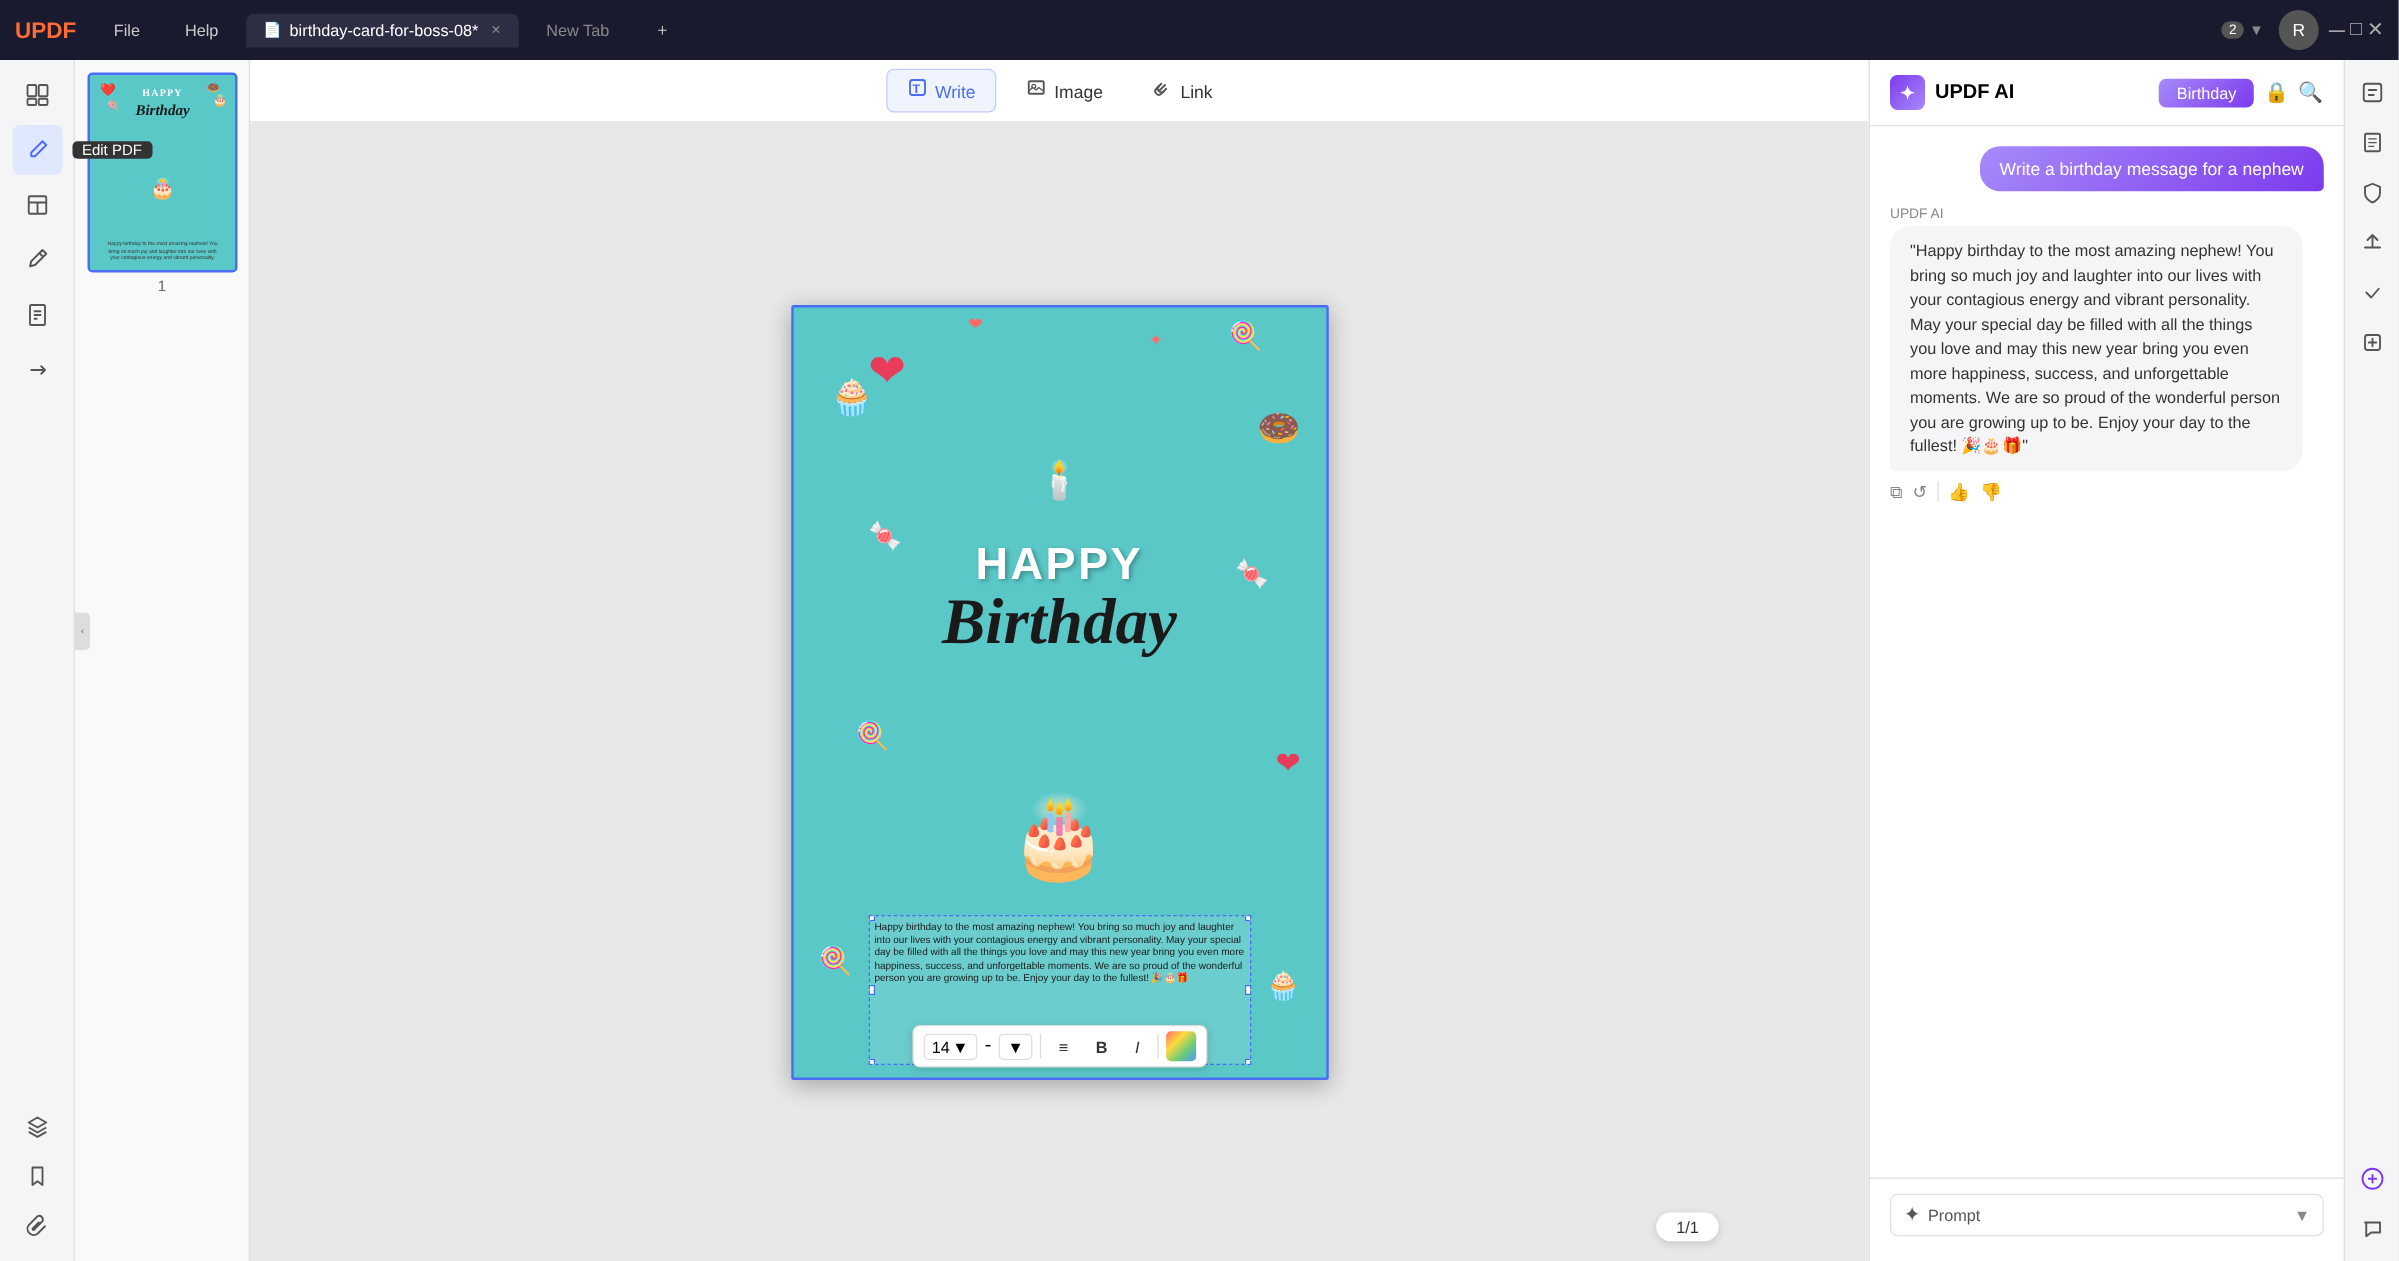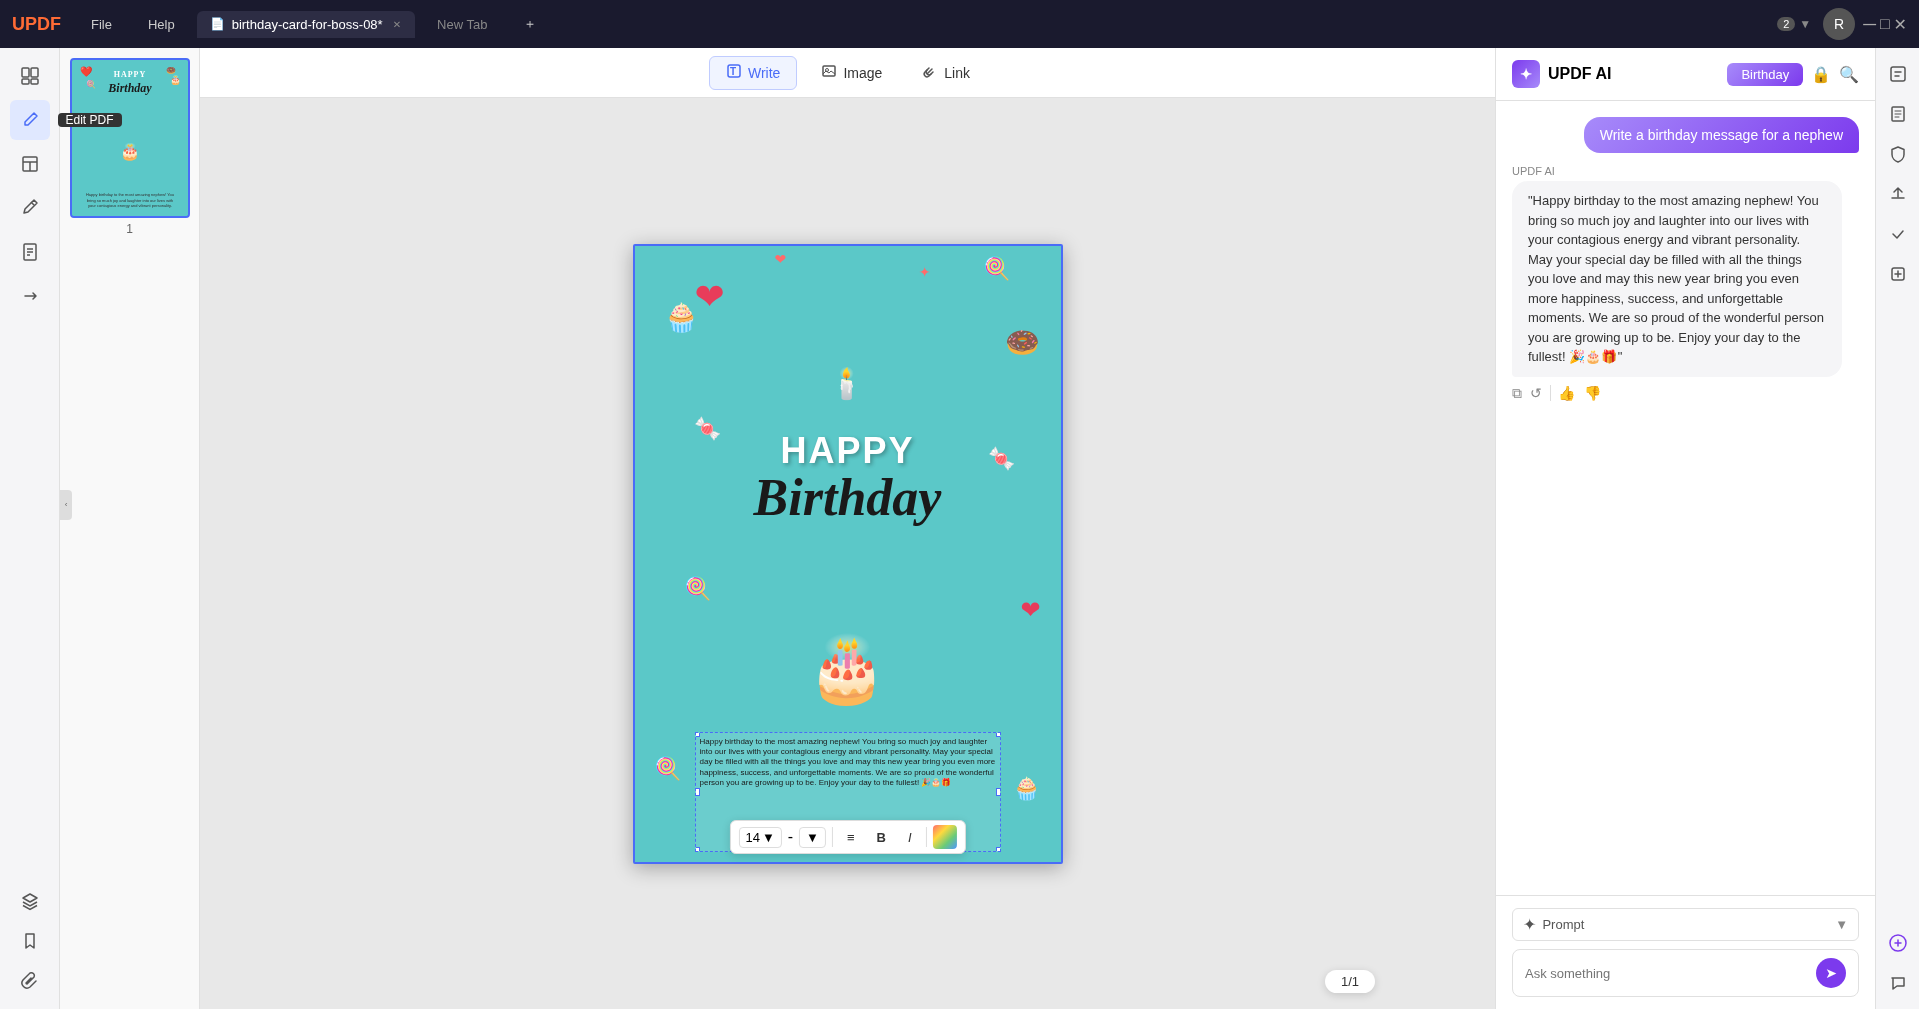--- a/index.html
+++ b/index.html
@@ -748,24 +748,20 @@
         </div>
       </div>
     </div>
 
     <div class="ai-input-area">
       <div class="prompt-selector">
         <span class="prompt-selector-icon">✦</span>
         <span>Prompt</span>
         <span class="prompt-selector-arrow">▼</span>
       </div>
-      <div class="ai-input-box">
-        <input class="ai-input" type="text" placeholder="Ask something" style="">
-        <button class="ai-send-btn">➤</button>
-      </div>
     </div>
   </div>
 
   <div class="right-edge">
     <div class="right-edge-icon">
       <svg width="18" height="18" viewBox="0 0 18 18" fill="none">
           <rect x="2" y="2" width="14" height="14" rx="2" stroke="#555" stroke-width="1.5"></rect>
           <path d="M6 7h6M6 11h4" stroke="#555" stroke-width="1.5" stroke-linecap="round"></path>
         </svg>
     </div>

